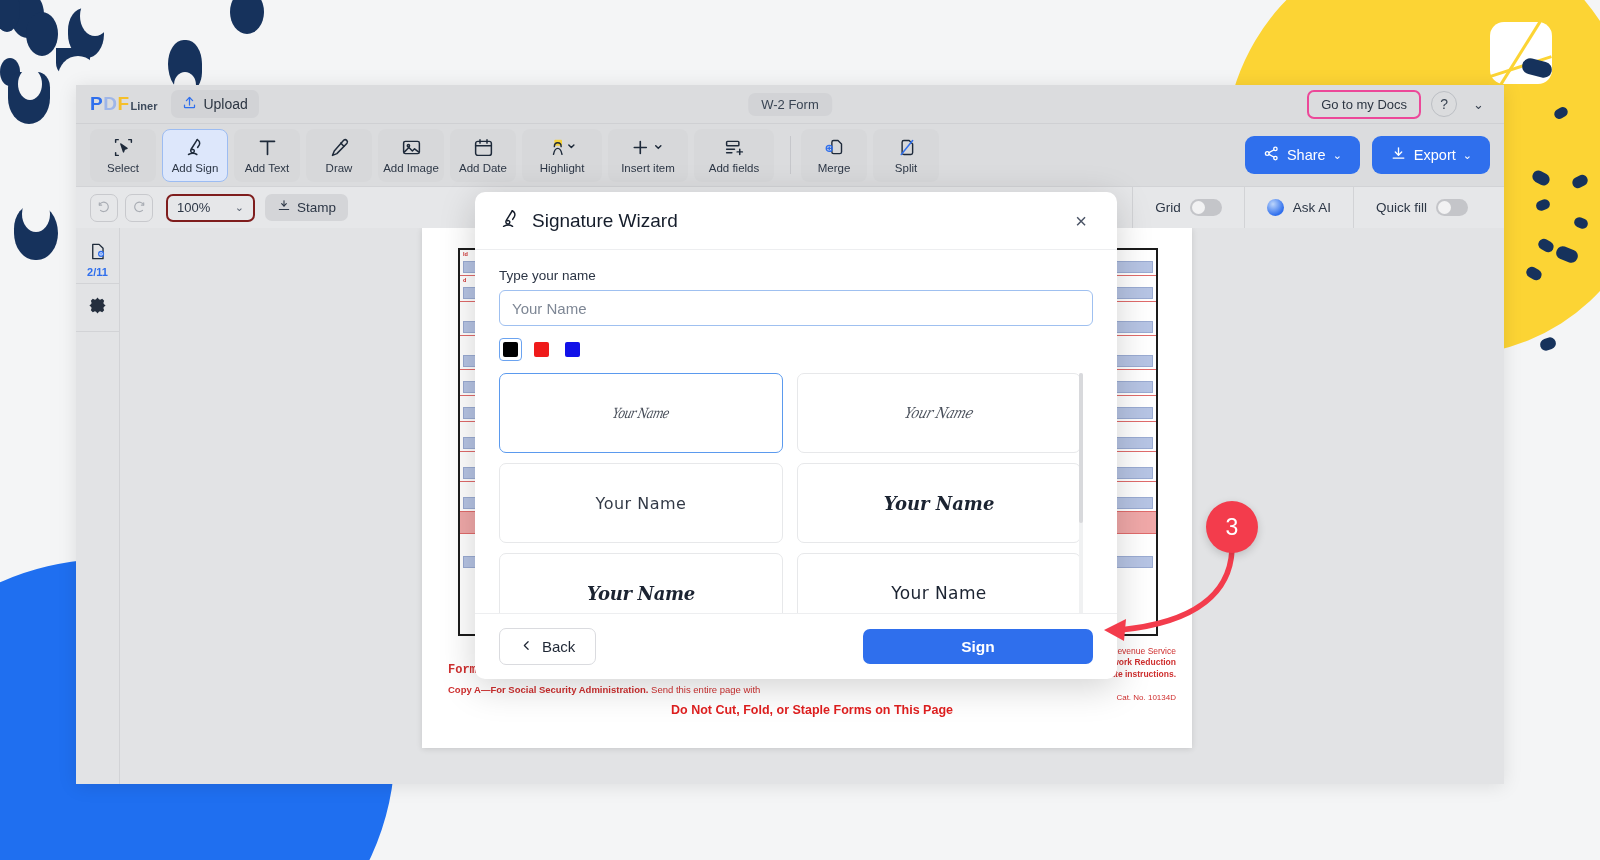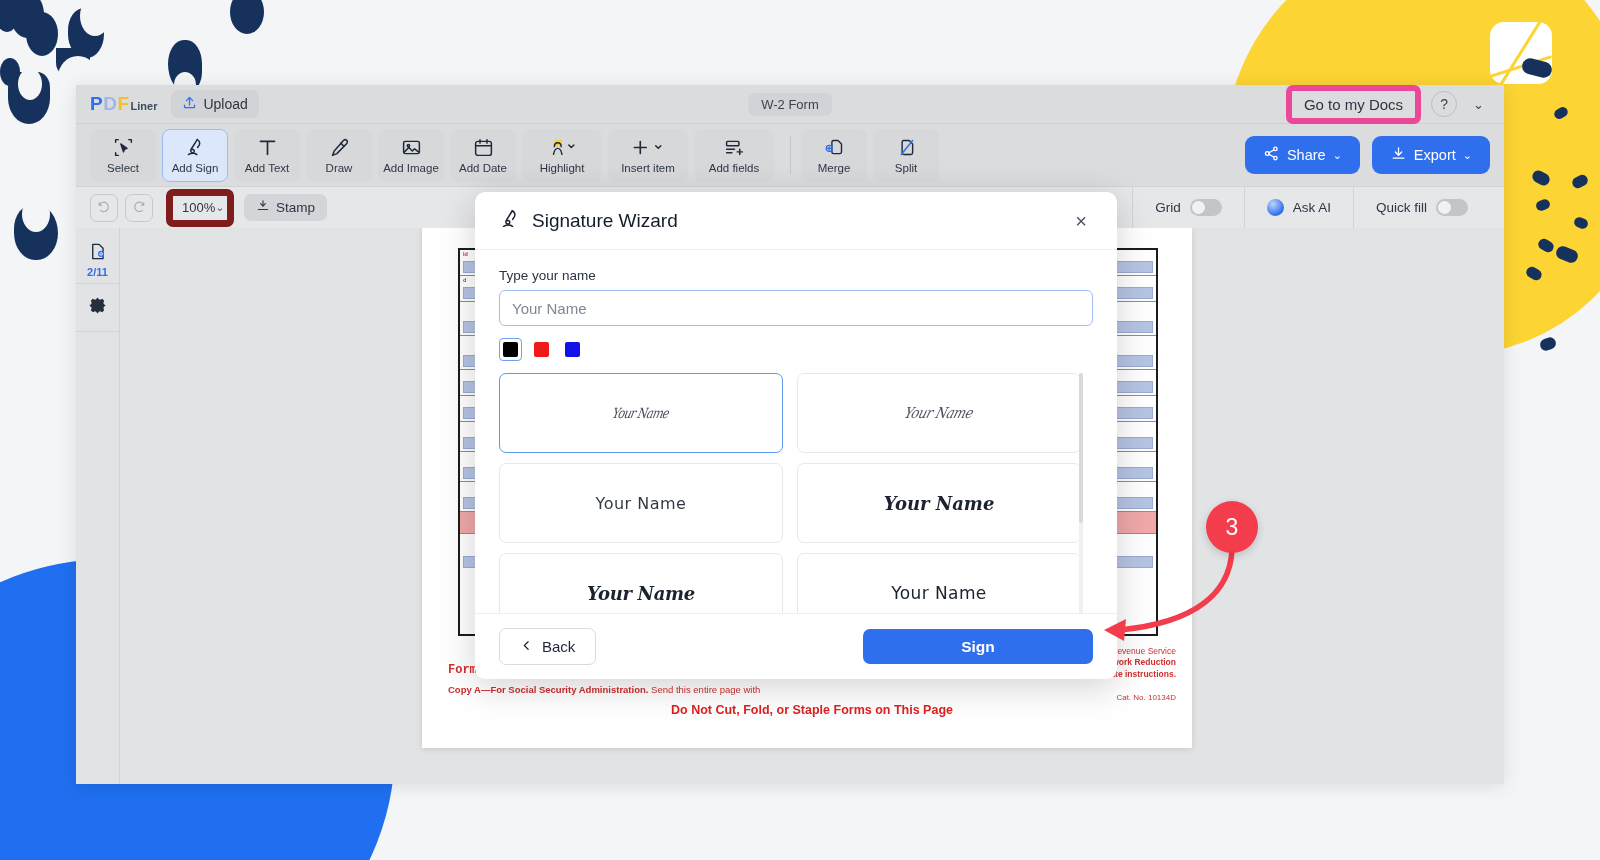--- a/index.html
+++ b/index.html
@@ -73,22 +73,22 @@
     display: flex; gap: 6px;
   }
   .doc-tab {
     font-size: 13px; color: #394453; background: #d2d3d6;
     padding: 4px 13px; border-radius: 7px; cursor: pointer;
   }
   #topbar-right {
     margin-left: auto; display: flex; align-items: center; gap: 10px;
   }
   #go-docs-btn {
-    font-size: 15px; color: #2c3542; padding: 5px 12px;
-    border: 6px solid #ec4899; border-radius: 7px; background: transparent; cursor: pointer;
+    font-size: 13px; color: #2c3542; padding: 5px 12px;
+    border: 2px solid #ec4899; border-radius: 7px; background: transparent; cursor: pointer;
   }
   #help-btn {
     width: 26px; height: 26px; border-radius: 50%;
     border: 1px solid #bcbfc4; color: #3a4453; font-size: 14px;
     display: flex; align-items: center; justify-content: center; cursor: pointer;
   }
   #account-caret { color: #3a4453; font-size: 13px; padding: 0 6px; cursor: pointer; }
 
   
   #toolbar {
@@ -118,21 +118,21 @@
     height: 42px; background: #e6e7e9; border-top: 1px solid #d2d3d6;
     display: flex; align-items: center; padding: 0 14px;
   }
   .round-btn {
     width: 28px; height: 28px; border: 1px solid #c8c9cd; border-radius: 7px;
     display: flex; align-items: center; justify-content: center;
     color: #a9adb4; font-size: 15px; margin-right: 7px; cursor: pointer;
   }
   #zoom-select {
     display: flex; align-items: center; justify-content: space-between;
-    width: 68px; height: 28px; border: 7px solid #7f1d1d; border-radius: 7px;
+    width: 89px; height: 28px; border: 2px solid #7f1d1d; border-radius: 7px;
     padding: 12px 9px; font-size: 13px; color: #2d3746; margin: 0 10px 0 6px; cursor: pointer;
   }
   #stamp-btn {
     display: flex; align-items: center; gap: 6px;
     padding: 5px 12px; border-radius: 7px; background: #d4d5d8;
     font-size: 13.5px; color: #2d3746; cursor: pointer;
   }
   #subbar-right { margin-left: auto; display: flex; align-items: center; height: 100%; }
   .sub-cell {
     display: flex; align-items: center; gap: 9px; padding: 0 22px;

